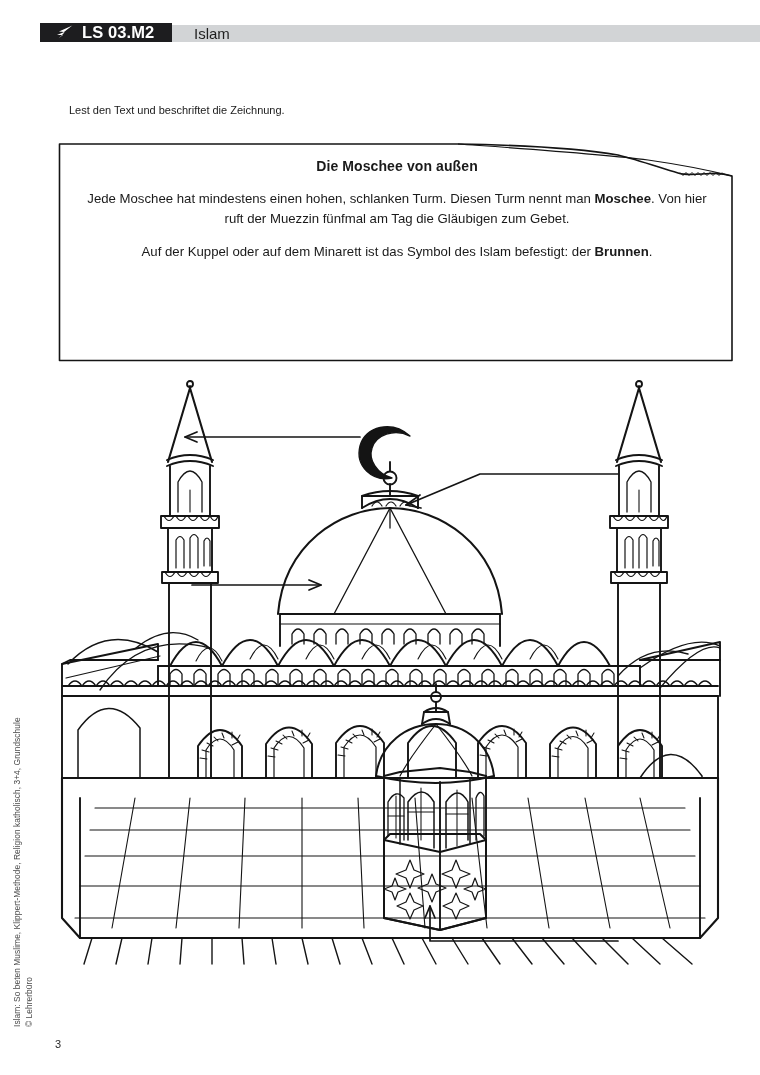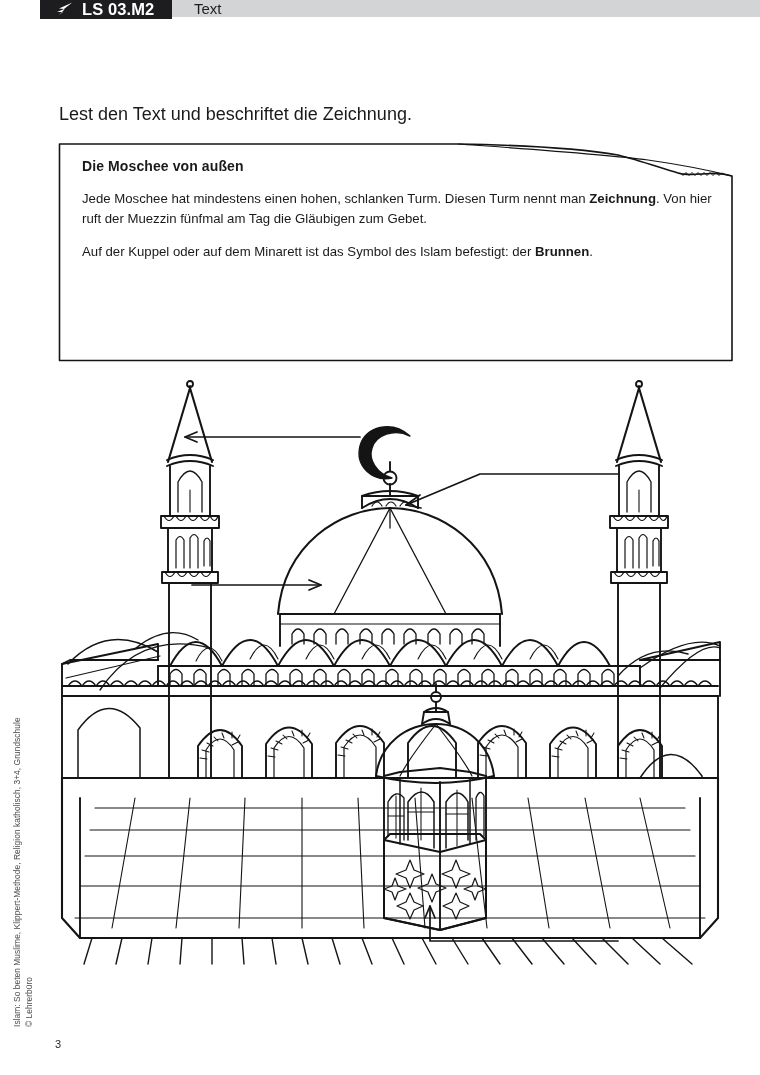--- a/index.html
+++ b/index.html
@@ -15,23 +15,23 @@
     color: #1a1a1a;
     overflow: hidden;
   }
 
   
   .header {
     position: absolute;
     left: 40px;
     top: 0;
     width: 720px;
-    height: 66px;
+    height: 42px;
     display: flex;
-    align-items: flex-start;
+    align-items: flex-end;
   }
   .header-code {
     width: 132px;
     background: #1d1d1f;
     color: #ffffff;
     display: flex;
     align-items: center;
     justify-content: flex-start;
     gap: 9px;
     padding-left: 16px;
@@ -56,23 +56,23 @@
     align-items: center;
     padding-left: 22px;
     box-sizing: border-box;
     font-size: 15px;
     color: #1f1f1f;
   }
 
   
   .instruction {
     position: absolute;
-    left: 59px;
+    left: 69px;
     top: 104px;
-    font-size: 18px;
+    font-size: 11px;
     color: #1a1a1a;
   }
 
   
   .textbox {
     position: absolute;
     left: 58px;
     top: 140px;
     width: 676px;
     height: 222px;
@@ -82,20 +82,21 @@
     inset: 0;
     width: 100%;
     height: 100%;
     pointer-events: none;
   }
   .textbox-inner {
     position: absolute;
     left: 24px;
     top: 18px;
     right: 22px;
+    text-align: center;
   }
   .tb-title {
     font-size: 14px;
     font-weight: bold;
     margin: 0 0 15px 0;
     letter-spacing: 0.1px;
   }
   .tb-p {
     font-size: 13.2px;
     line-height: 1.48;
@@ -150,39 +151,39 @@
 
 <div class="header">
   <div class="header-code">
     <svg class="header-logo" viewBox="0 0 17 15">
       <path d="M16.4 0.6 L3.0 6.4 L8.2 6.9 L1.0 9.9 L7.0 9.9 L2.6 13.2 Z" fill="#ffffff"></path>
       <path d="M16.4 0.6 L9.4 9.2 L8.0 7.0 Z" fill="#1d1d1f"></path>
       <path d="M16.4 0.6 L7.6 11.6 L6.6 9.6 Z" fill="#1d1d1f"></path>
     </svg>
     <div class="header-code-text">LS 03.M2</div>
   </div>
-  <div class="header-title">Text</div>
+  <div class="header-title">Islam</div>
 </div>
 
 <div class="instruction">Lest den Text und beschriftet die Zeichnung.</div>
 
 <div class="textbox">
   <svg class="textbox-frame" viewBox="0 0 676 222" preserveAspectRatio="none">
     <path d="M1.5 4 L1.5 220.5 L674 220.5 L674 36
              C 668 34, 660 33, 652 33.5
              C 640 34, 630 36, 620 33
              C 600 27, 580 20, 560 15
              C 520 8, 460 5, 400 4
              L 1.5 4 Z" fill="#ffffff" stroke="#141414" stroke-width="1.6" stroke-linejoin="round"></path>
     <path d="M400 4 C 470 9, 545 14, 590 20 C 625 25, 650 30, 674 36" fill="none" stroke="#141414" stroke-width="1.1"></path>
     <path d="M622 32.5 l3 3 l3 -3 l3 3 l3 -3 l3 3 l3 -3 l3 3 l3 -3 l3 3 l3 -3 l3 3 l3 -3 l3 3 l3 -3" fill="none" stroke="#141414" stroke-width="1"></path>
   </svg>
   <div class="textbox-inner">
     <div class="tb-title">Die Moschee von außen</div>
-    <p class="tb-p">Jede Moschee hat mindestens einen hohen, schlanken Turm. Diesen Turm nennt man <b>Zeichnung</b>. Von hier ruft der Muezzin fünfmal am Tag die Gläubigen zum Gebet.</p>
+    <p class="tb-p">Jede Moschee hat mindestens einen hohen, schlanken Turm. Diesen Turm nennt man <b>Moschee</b>. Von hier ruft der Muezzin fünfmal am Tag die Gläubigen zum Gebet.</p>
     <p class="tb-p">Auf der Kuppel oder auf dem Minarett ist das Symbol des Islam befestigt: der <b>Brunnen</b>.</p>
   </div>
 </div>
 
 <div class="drawing">
 <svg viewBox="0 0 700 620">
   <g fill="none" stroke="#141414" stroke-width="1.9" stroke-linejoin="round" stroke-linecap="round">
 
     <g>
       <path d="M22 400 L22 540 L40 560 L660 560 L678 540 L678 400" stroke-width="2.1"></path>

